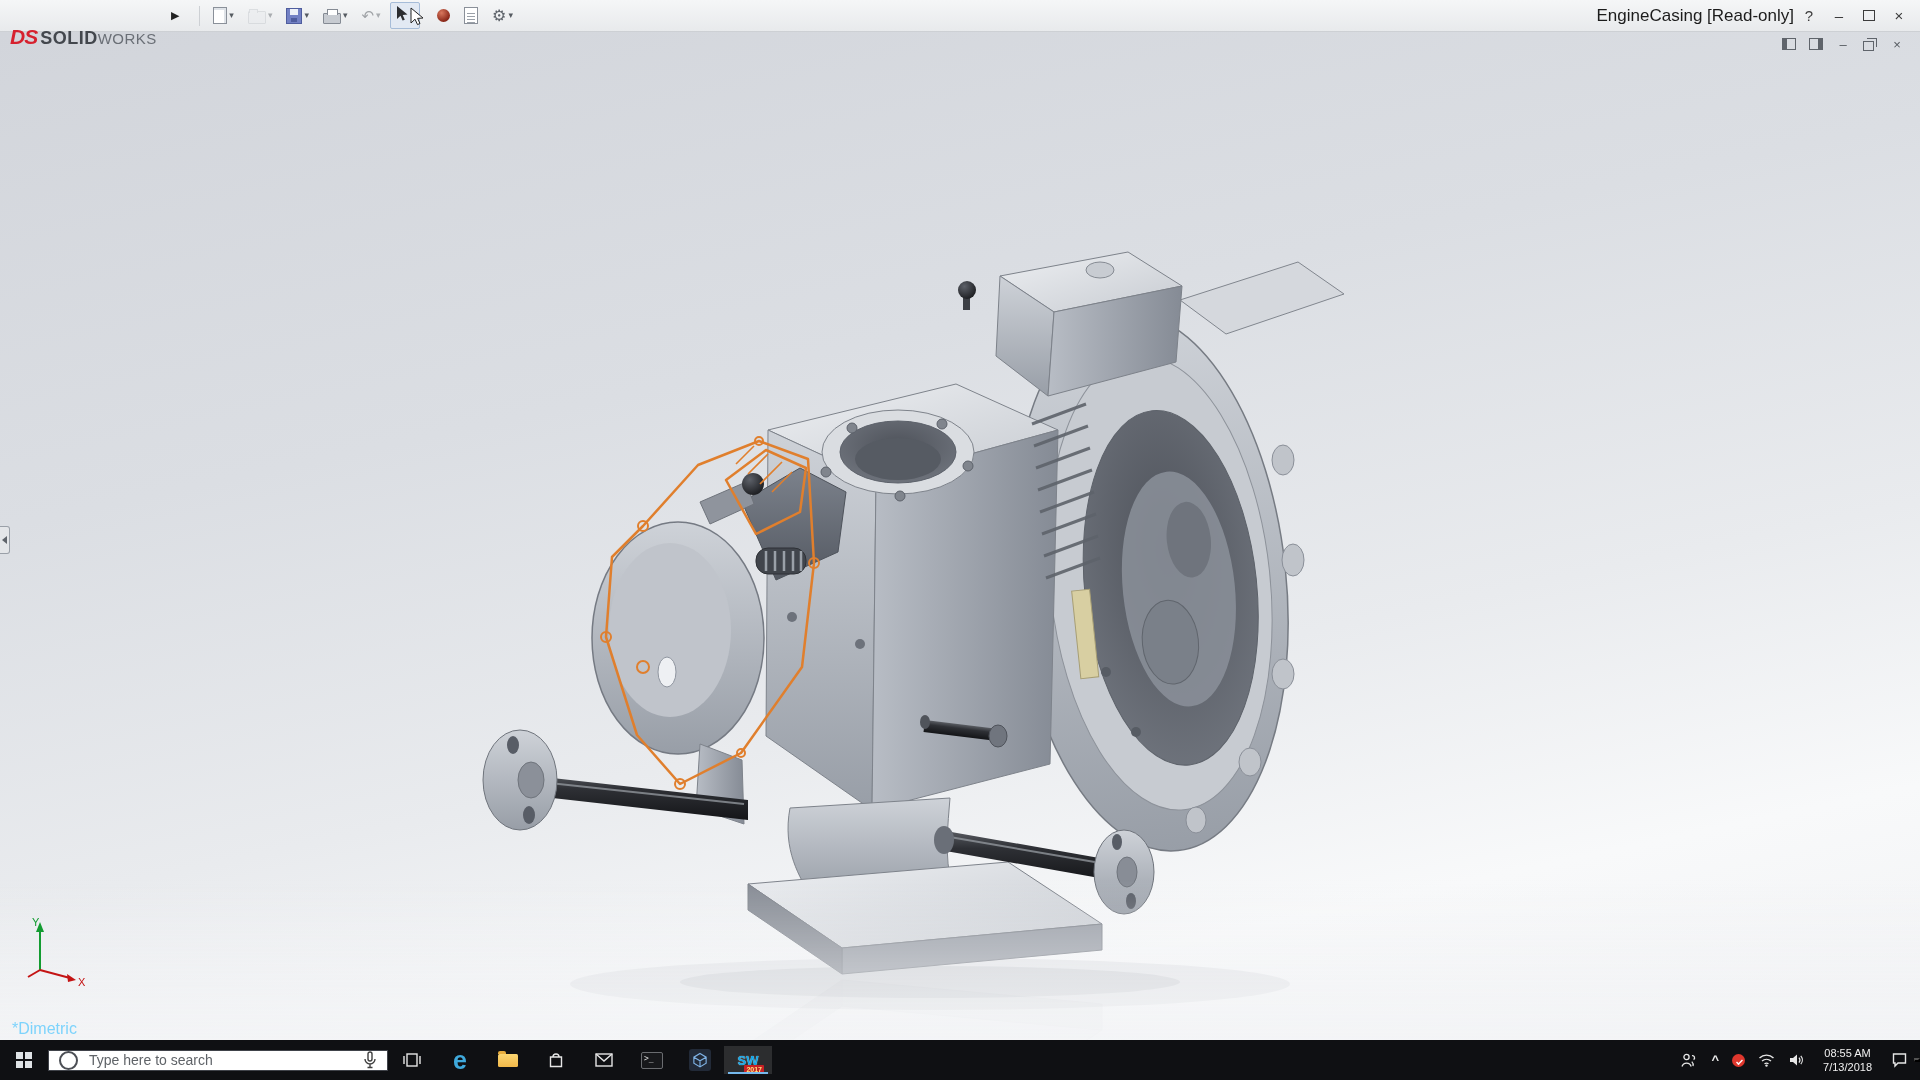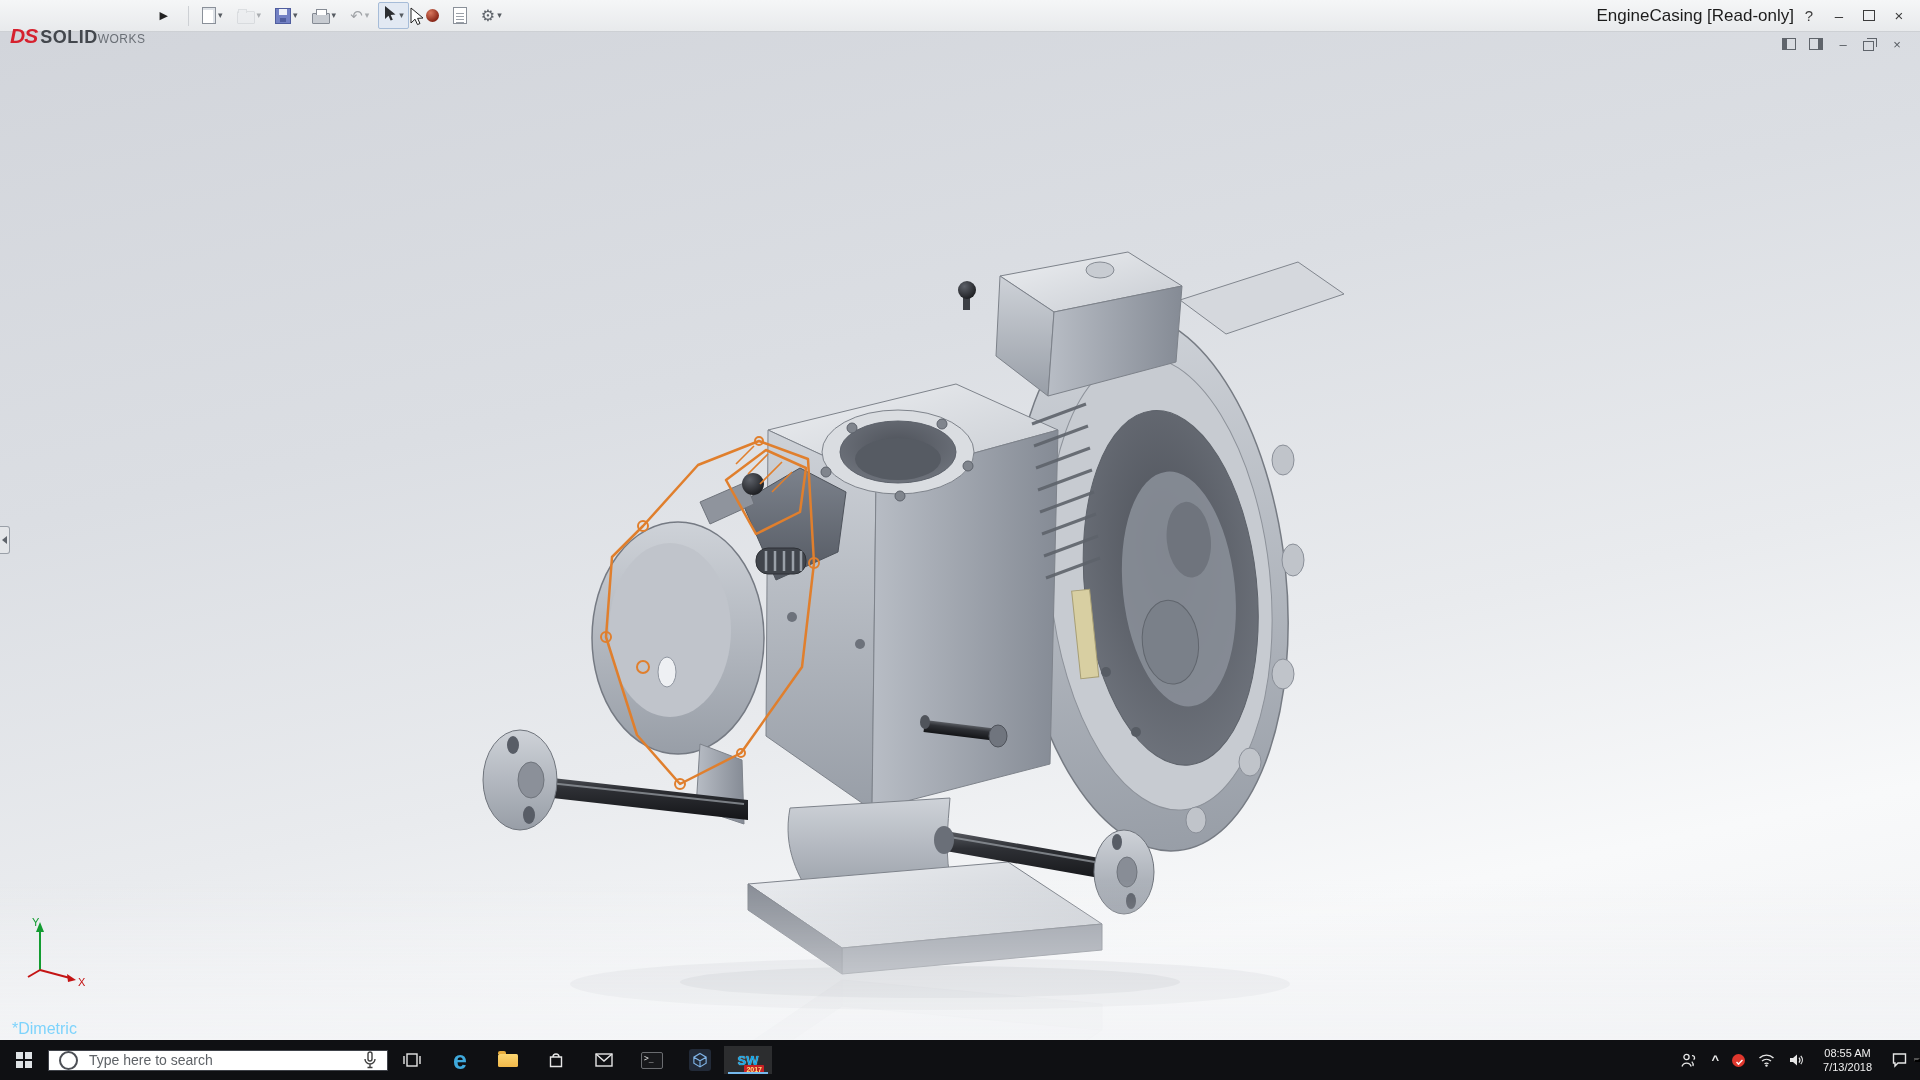--- a/index.html
+++ b/index.html
@@ -5,21 +5,21 @@
   html,body{margin:0;padding:0;width:1920px;height:1080px;overflow:hidden;
     font-family:"Liberation Sans",sans-serif;background:#000;user-select:none;}
 
   
   .titlebar{position:fixed;top:0;left:0;width:1920px;height:32px;z-index:40;
     background:linear-gradient(#f5f6f7,#e8eaec);border-bottom:1px solid #cdd0d4;
     display:flex;align-items:center;padding:0 6px;box-sizing:border-box;}
   .logo{display:flex;align-items:baseline;margin-left:4px;cursor:default;}
   .logo .ds{font-style:italic;font-weight:bold;font-size:21px;color:#d6212e;letter-spacing:-1px;margin-right:3px;}
   .logo .solid{font-weight:bold;font-size:18px;color:#43474d;letter-spacing:.5px;}
-  .logo .works{font-weight:normal;font-size:12px;color:#6a6f76;letter-spacing:.5px;margin-top:48px;}
+  .logo .works{font-weight:normal;font-size:15px;color:#6a6f76;letter-spacing:.5px;margin-top:48px;}
   .menu-expand{font-size:11px;color:#222;background:none;border:none;margin:0 8px 0 10px;padding:2px 4px;cursor:pointer;}
   .vsep{width:1px;height:20px;background:#cdd0d4;margin:0 8px;}
   .tools{display:flex;align-items:center;gap:4px;}
   .tool{display:flex;align-items:center;gap:2px;padding:3px 4px;border:1px solid transparent;border-radius:2px;background:none;cursor:pointer;}
   .tool.active{background:#e2e9f3;border-color:#a6bcd8;}
   .tool.disabled{opacity:.45;}
   .dd{font-size:9px;color:#565b61;line-height:9px;}
   
   .ic{display:inline-block;position:relative;}
   .ic-page{width:12px;height:15px;background:#fff;border:1px solid #8a9099;box-shadow:inset -2px 2px 0 #dfe3e8;}

